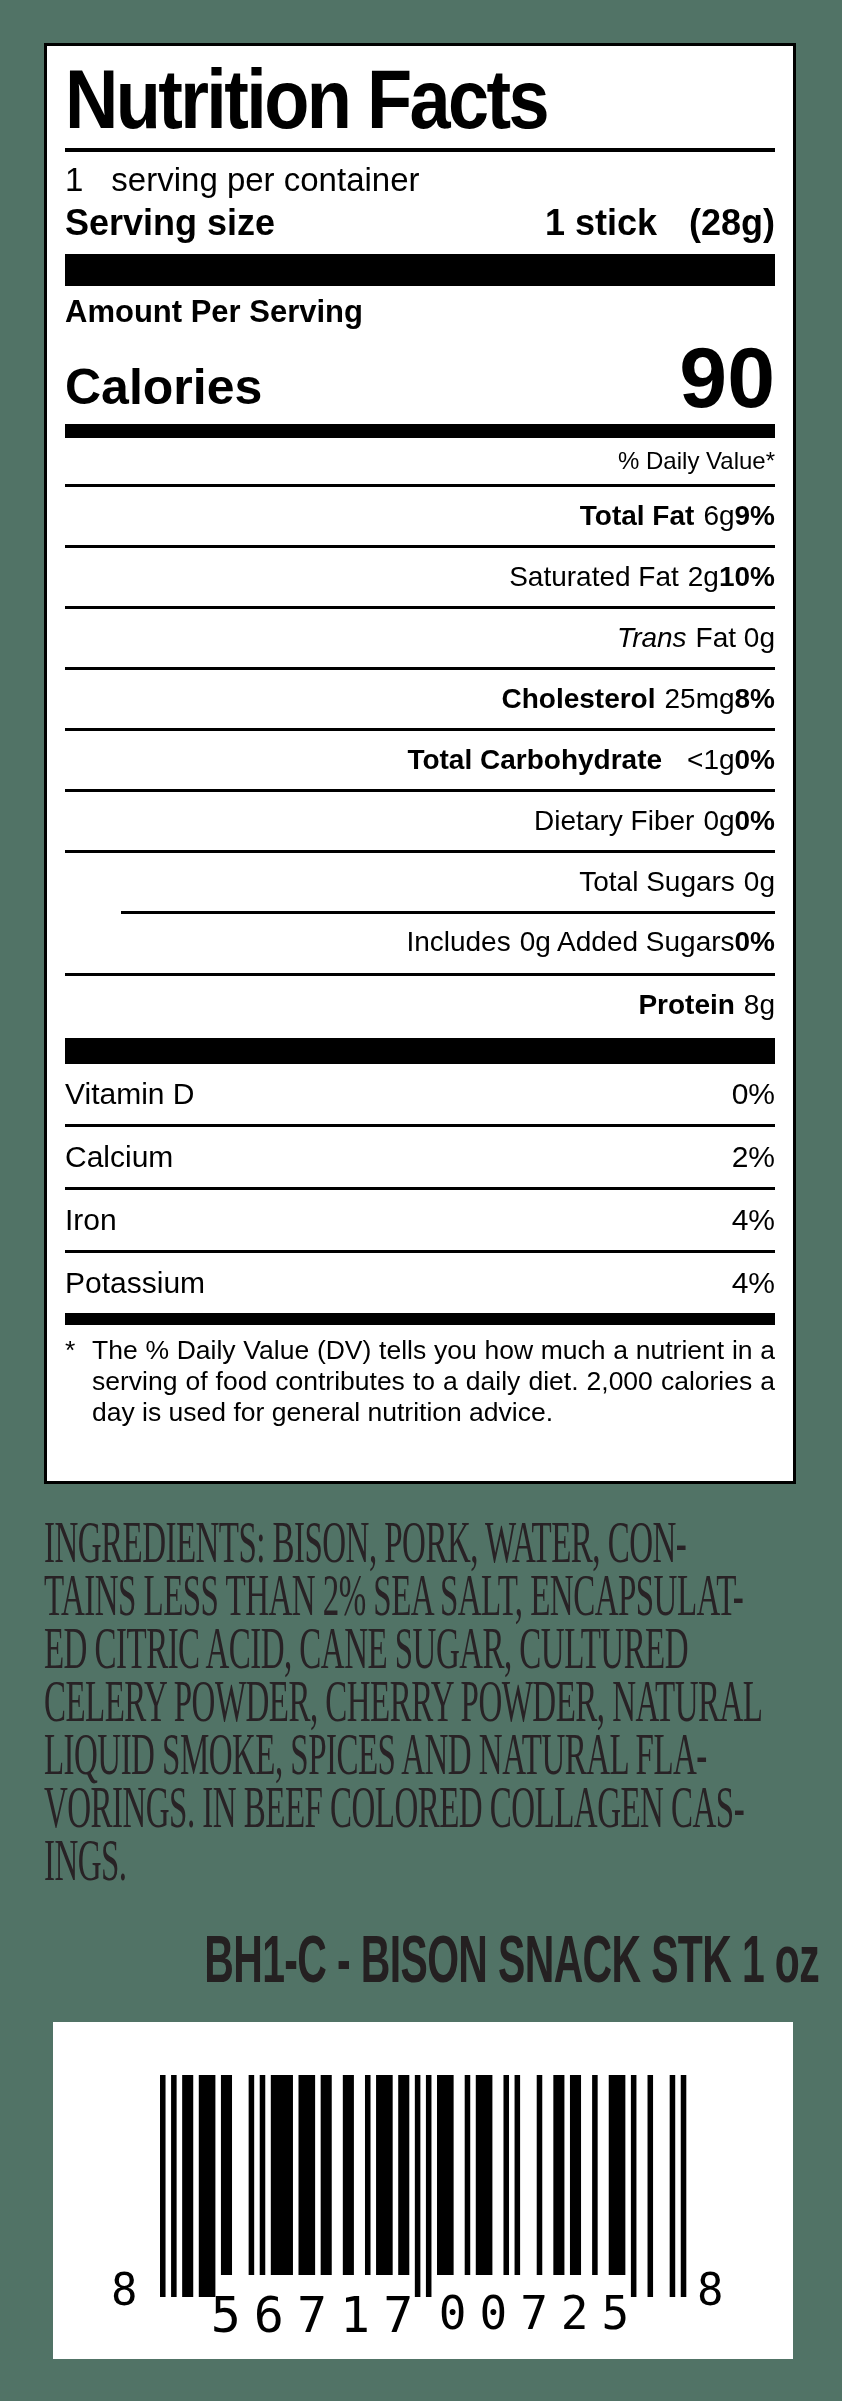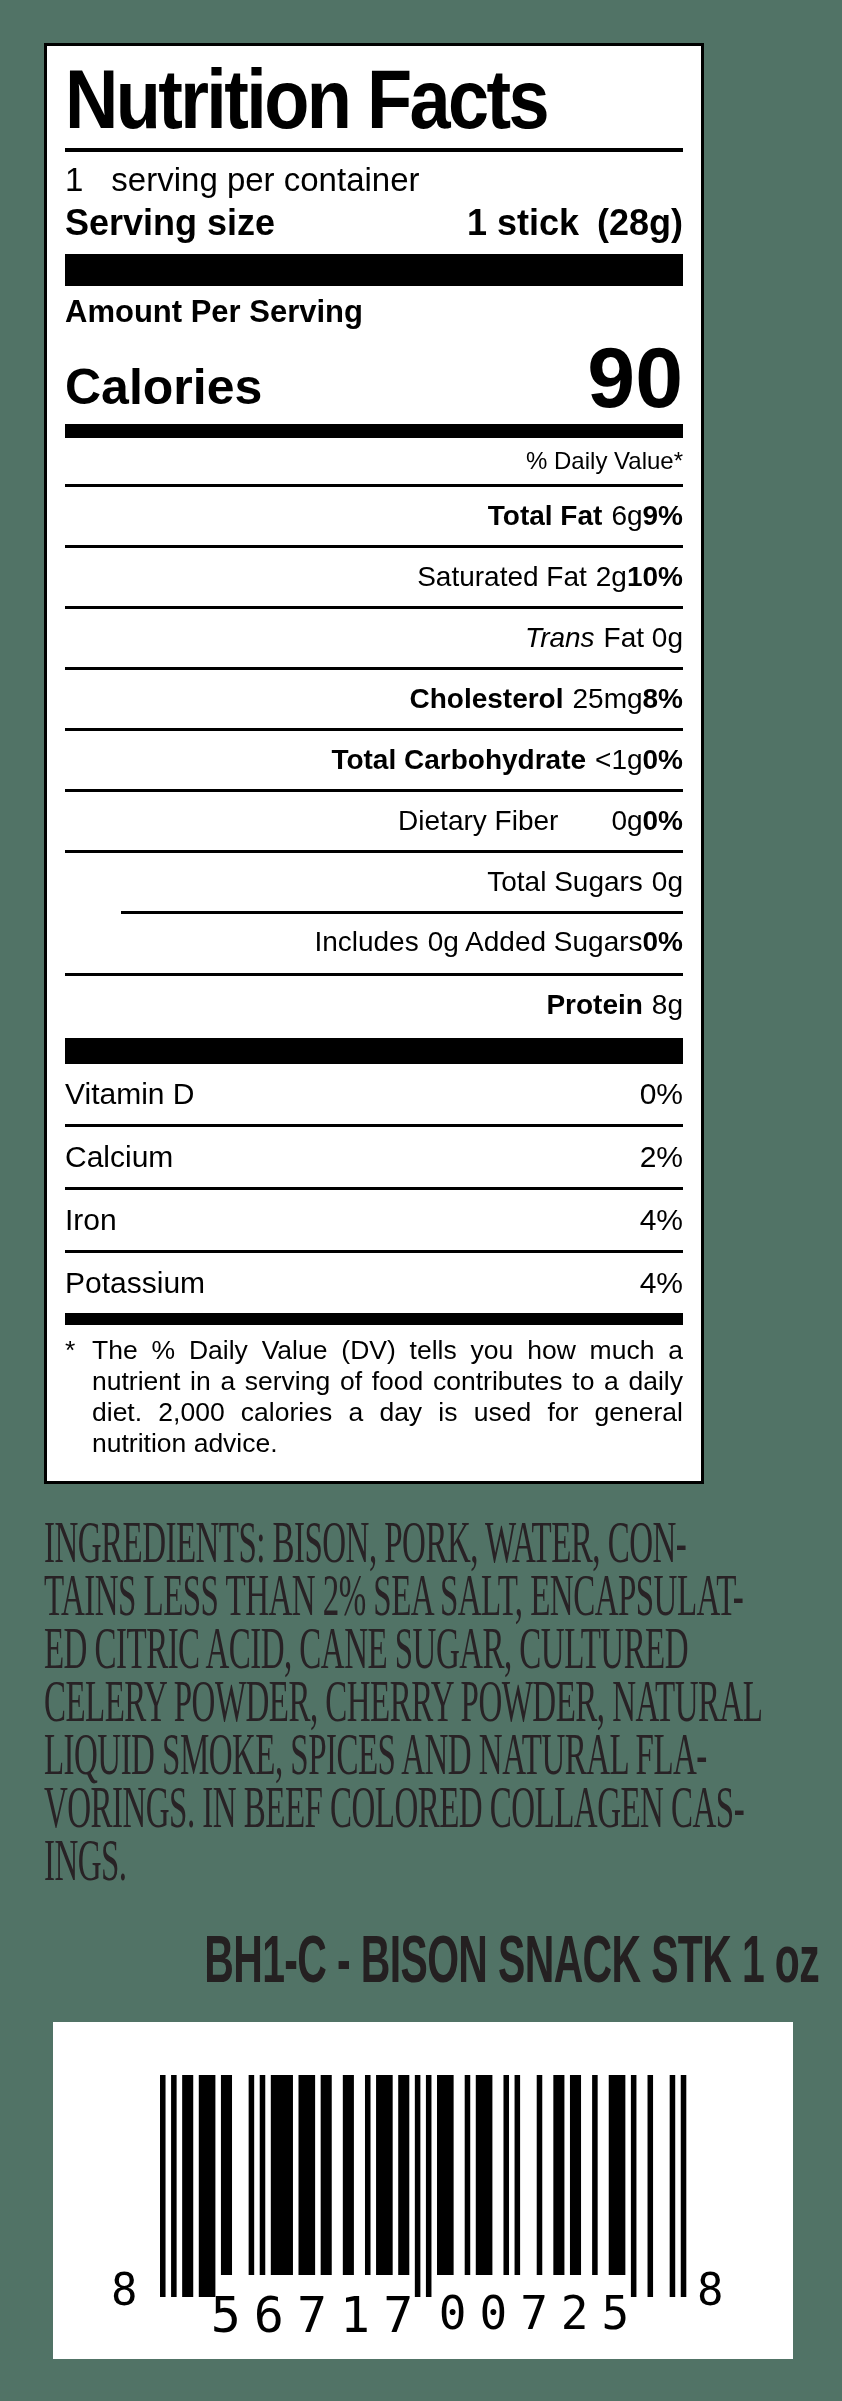--- a/index.html
+++ b/index.html
@@ -9,34 +9,34 @@
   }
   html,body{margin:0;padding:0;}
   body{
     width:842px;height:2401px;position:relative;overflow:hidden;
     background:var(--green);
     font-family:"Liberation Sans", sans-serif;
     color:var(--ink);
   }
   
   .panel{
-    position:absolute;left:44px;top:43px;width:660px;height:1441px;
+    position:absolute;left:44px;top:43px;width:752px;height:1441px;
     background:#ffffff;border:3px solid #000;box-sizing:border-box;
     padding:10px 18px 12px 18px;overflow:hidden;
   }
   .nf-title{
     font-weight:bold;font-size:84px;line-height:86px;letter-spacing:-3px;
     transform:scaleX(.88);transform-origin:left center;white-space:nowrap;
   }
   .title-rule{border-bottom:4px solid #000;margin:6px 0 8px 0;}
   .servings-line{font-size:33px;line-height:40px;}
   .servings-line .count{display:inline-block;margin-right:28px;}
   .ss-row{display:flex;justify-content:space-between;align-items:baseline;
     font-weight:bold;font-size:36px;line-height:46px;}
-  .ss-right{display:flex;gap:18px;}
+  .ss-right{display:flex;gap:32px;}
   .bar{background:#000;}
   .bar-serving{height:32px;margin:8px 0 10px 0;}
   .aps{font-weight:bold;font-size:31px;line-height:32px;}
   .cal-row{display:flex;justify-content:space-between;align-items:flex-end;height:84px;}
   .cal-label{font-weight:bold;font-size:50px;line-height:50px;}
   .cal-value{font-weight:bold;font-size:86px;line-height:70px;}
   .bar-cal{height:14px;margin:12px 0 0 0;}
   .dv-header{text-align:right;font-weight:normal;font-size:24px;padding:9px 0 9px 0;}
   .nrow{
     display:flex;justify-content:flex-end;align-items:center;
@@ -124,28 +124,28 @@
         </span>
       </div>
       <div class="nrow">
         <span class="n-left" style="padding-left: 0px;">
           <span class="n-name bold">Cholesterol</span>
           <span class="n-amt">25mg</span>
         </span>
         <span class="n-pct">8%</span>
       </div>
       <div class="nrow">
-        <span class="n-left" style="padding-left: 0px;">
+        <span class="n-left" style="padding-left: 0px; gap: 16px;">
           <span class="n-name bold">Total Carbohydrate</span>
           <span class="n-amt">&lt;1g</span>
         </span>
         <span class="n-pct">0%</span>
       </div>
       <div class="nrow">
-        <span class="n-left" style="padding-left: 30px; gap: 44px;">
+        <span class="n-left" style="padding-left: 30px;">
           <span class="n-name ">Dietary Fiber</span>
           <span class="n-amt">0g</span>
         </span>
         <span class="n-pct">0%</span>
       </div>
       <div class="nrow">
         <span class="n-left" style="padding-left: 30px;">
           <span class="n-name ">Total Sugars</span>
           <span class="n-amt">0g</span>
         </span>

